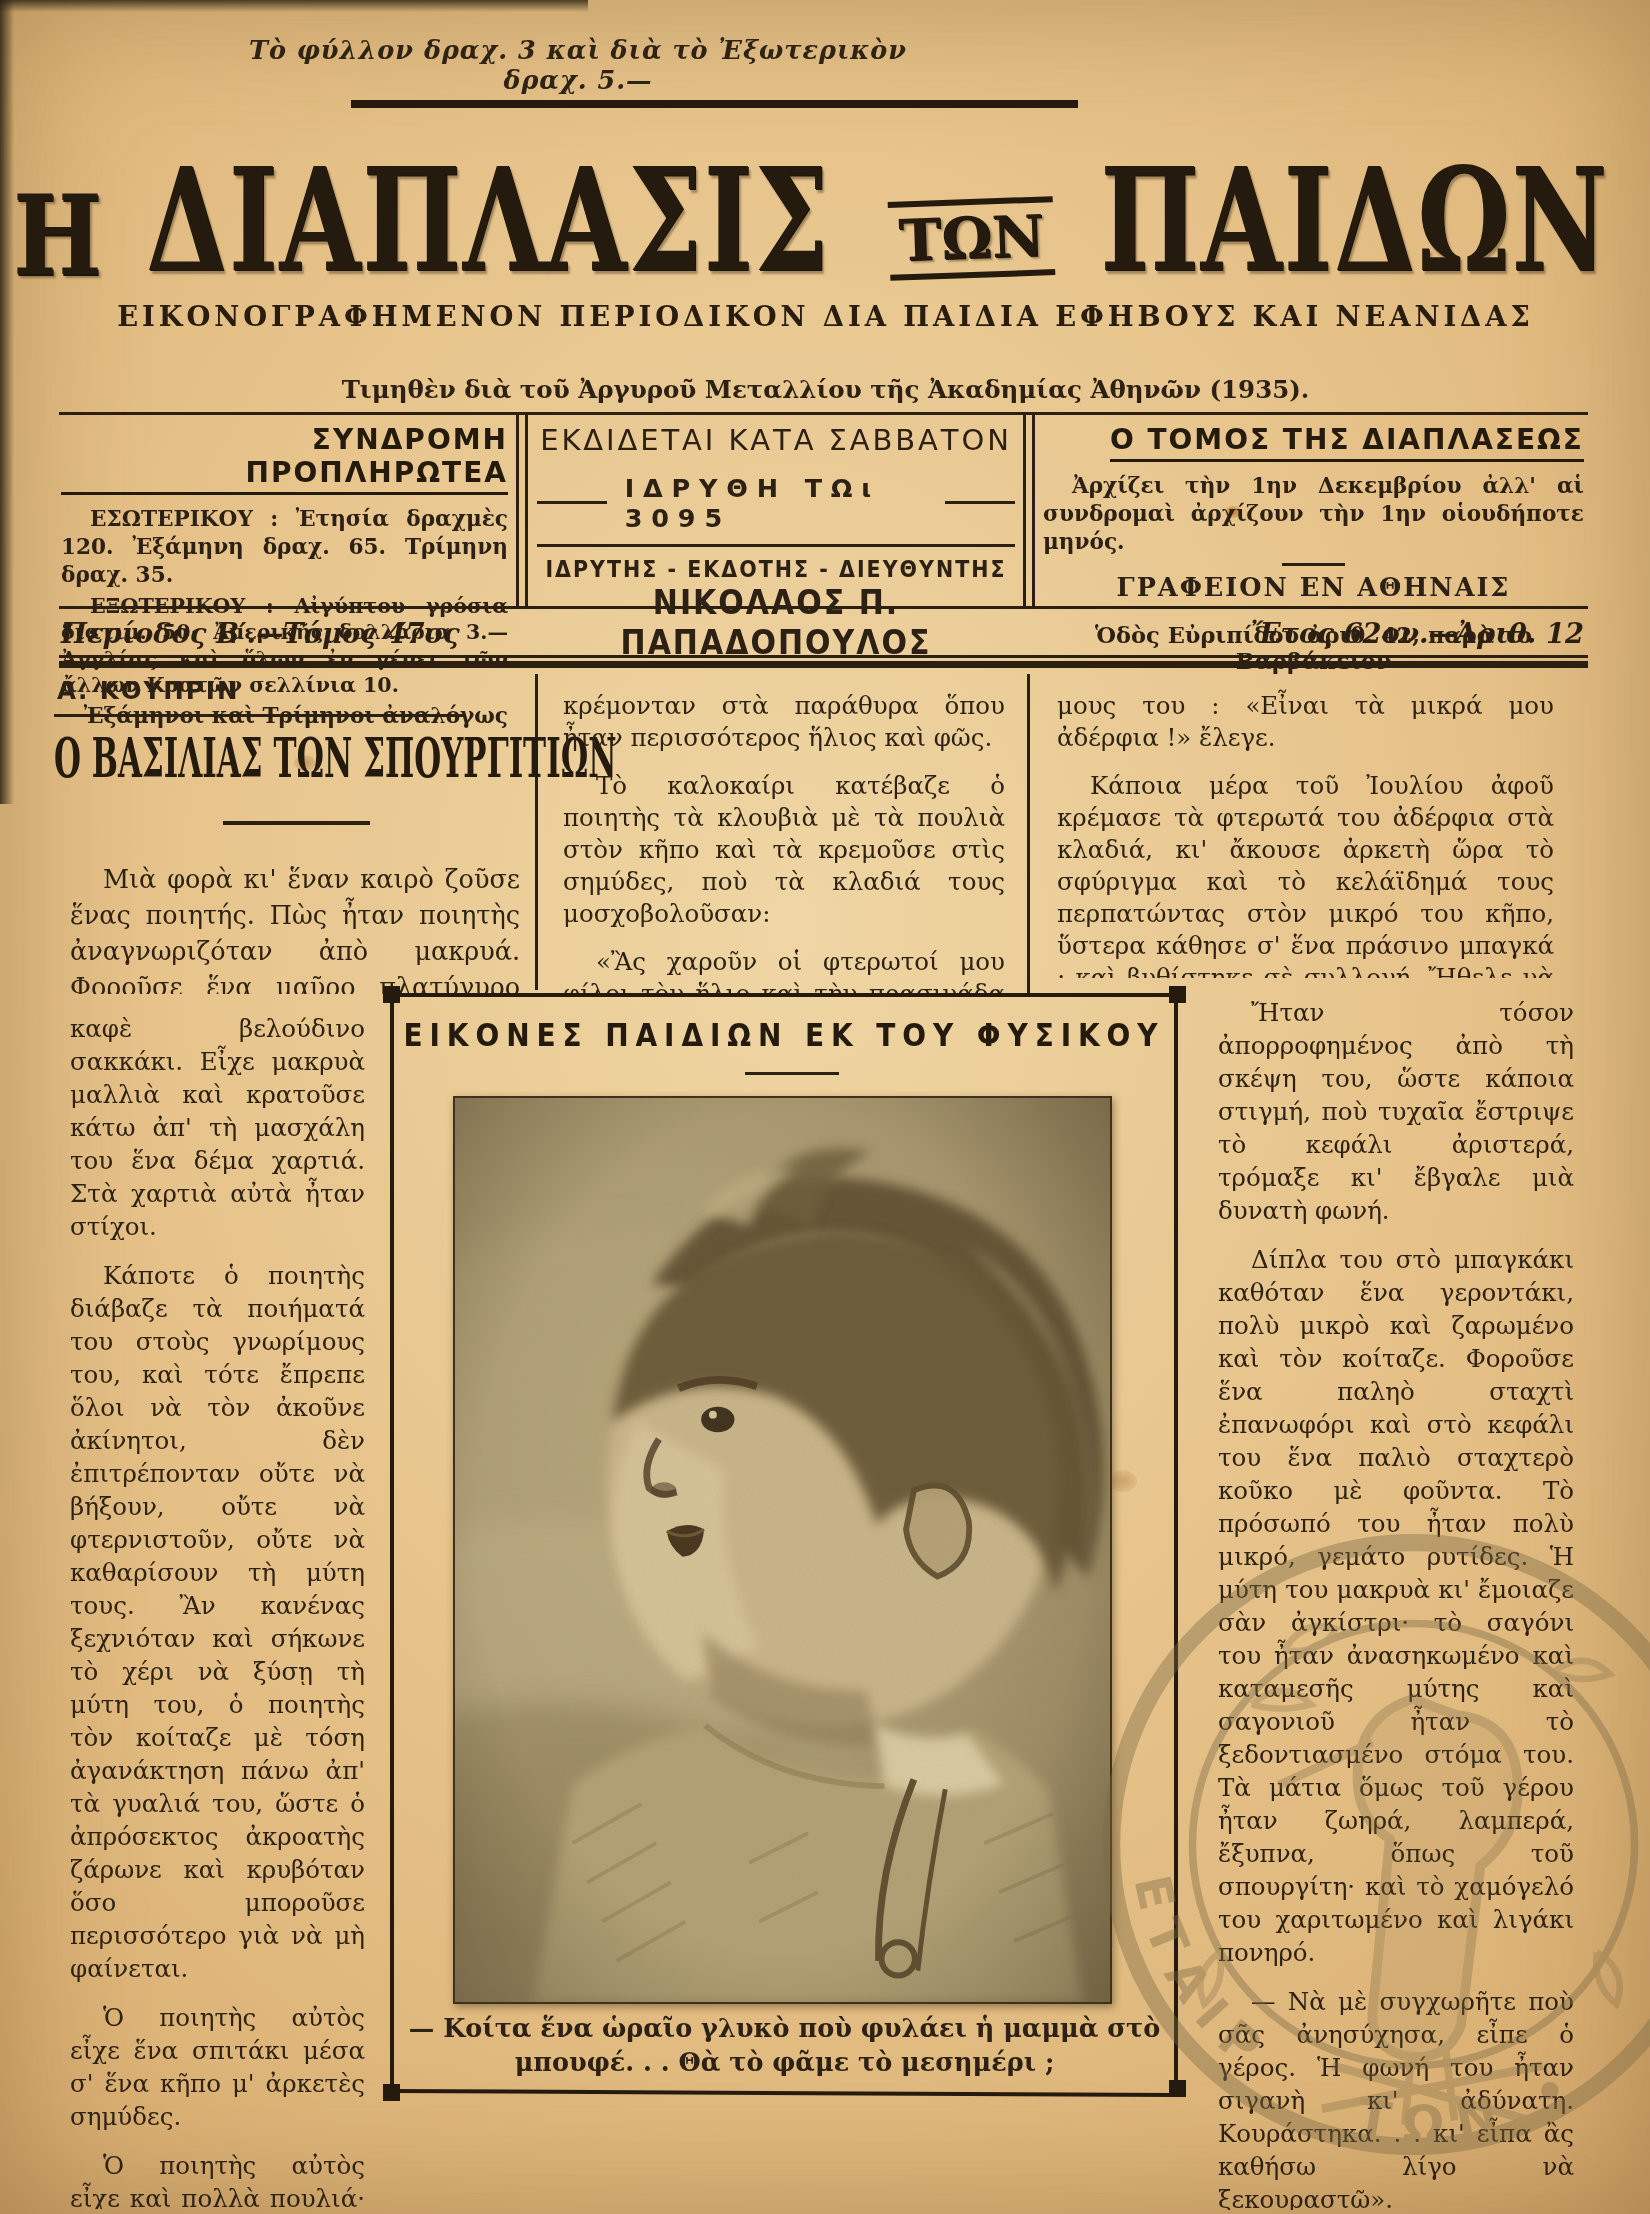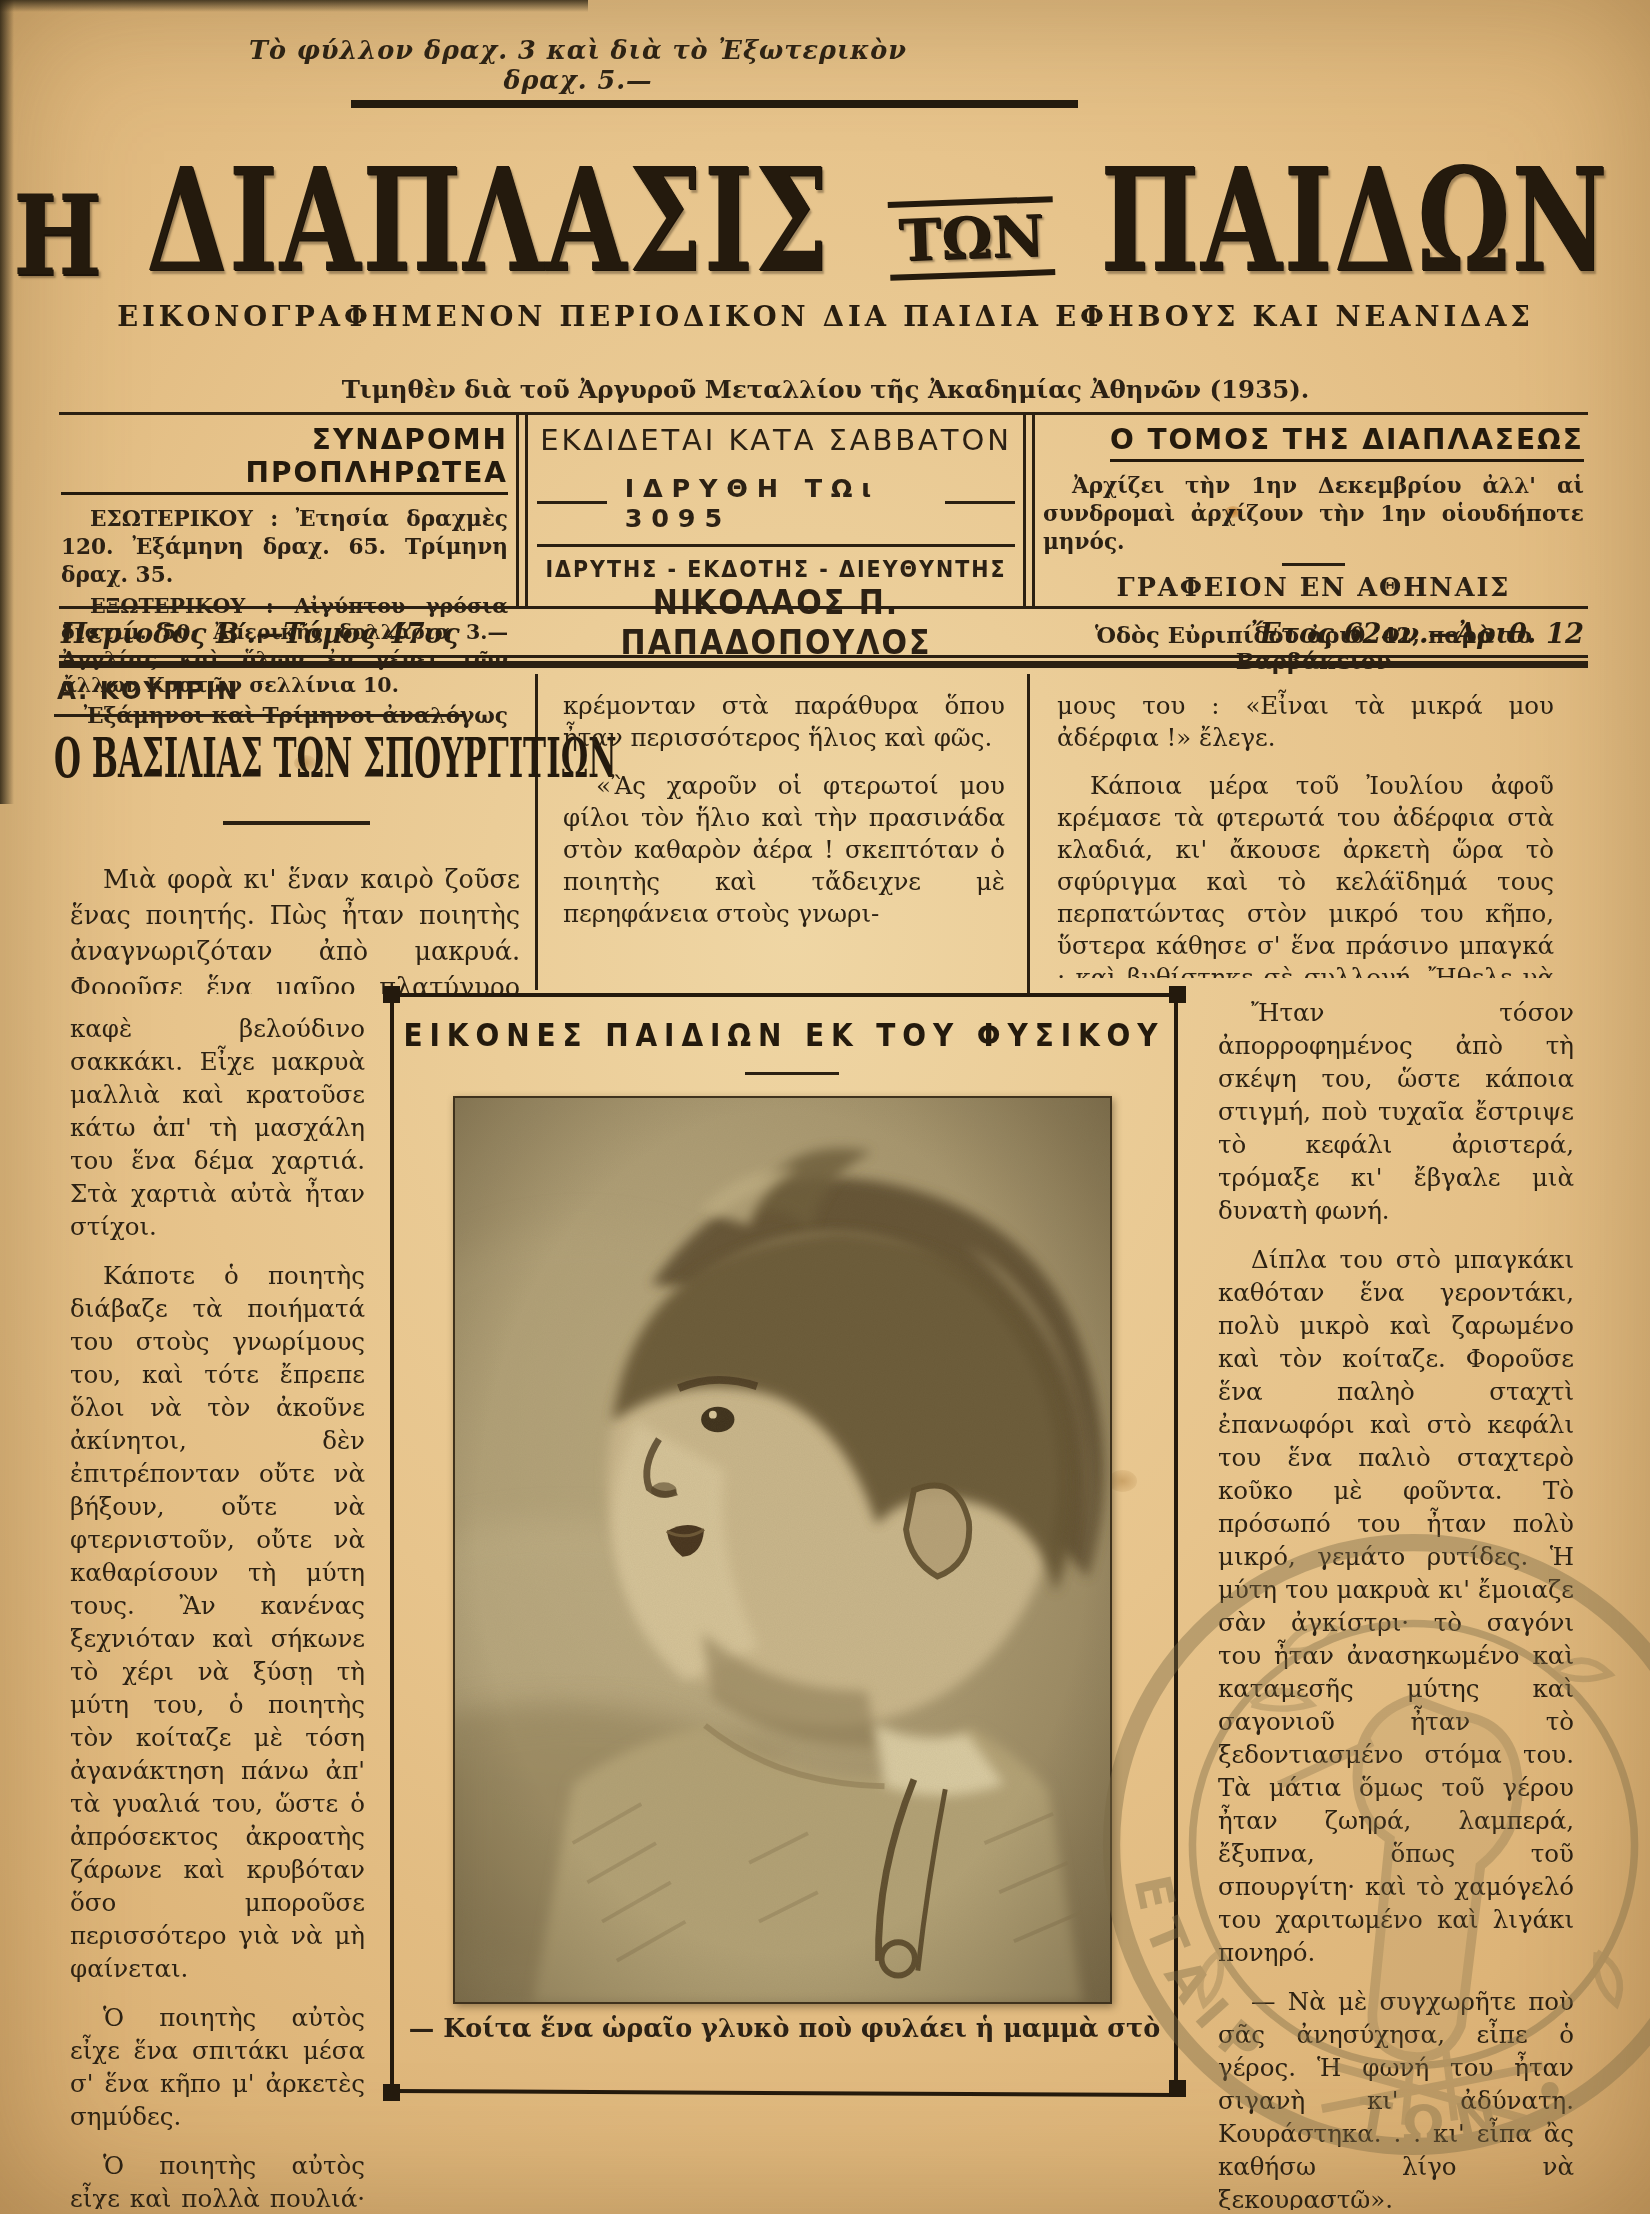--- a/index.html
+++ b/index.html
@@ -158,20 +158,21 @@
   <div class="bodycol" id="col1b">
     <p class="cont">καφὲ βελούδινο σακκάκι. Εἶχε μακρυὰ μαλλιὰ καὶ κρατοῦσε κάτω ἀπ' τὴ μασχάλη του ἕνα δέμα χαρτιά. Στὰ χαρτιὰ αὐτὰ ἦταν στίχοι.</p>
     <p>Κάποτε ὁ ποιητὴς διάβαζε τὰ ποιήματά του στοὺς γνωρίμους του, καὶ τότε ἔπρεπε ὅλοι νὰ τὸν ἀκοῦνε ἀκίνητοι, δὲν ἐπιτρέπονταν οὔτε νὰ βήξουν, οὔτε νὰ φτερνιστοῦν, οὔτε νὰ καθαρίσουν τὴ μύτη τους. Ἂν κανένας ξεχνιόταν καὶ σήκωνε τὸ χέρι νὰ ξύσῃ τὴ μύτη του, ὁ ποιητὴς τὸν κοίταζε μὲ τόση ἀγανάκτηση πάνω ἀπ' τὰ γυαλιά του, ὥστε ὁ ἀπρόσεκτος ἀκροατὴς ζάρωνε καὶ κρυβόταν ὅσο μποροῦσε περισσότερο γιὰ νὰ μὴ φαίνεται.</p>
     <p>Ὁ ποιητὴς αὐτὸς εἶχε ἕνα σπιτάκι μέσα σ' ἕνα κῆπο μ' ἀρκετὲς σημύδες.</p>
     <p>Ὁ ποιητὴς αὐτὸς εἶχε καὶ πολλὰ πουλιά· σπίνους, καναρίνια, ψαρόνια, καρδερίνες, κριθολόγους, τσίχλες, μελισσοφάγους καὶ ἄλλα. Ἐκτὸς ἀπ' αὐτὰ εἶχε μιὰ κίσσα κι' ἕνα παπαγάλο.</p>
     <p>Οἱ γνωστοί του ἔλεγαν : «Πόσο ἀγαπᾶ τὰ πουλιά ! Εἶναι ὁλοφάνερο πὼς ἔχει καλὴ καρδιά !»</p>
 
   </div>
   <div class="bodycol" id="col2a">
     <p class="cont">κρέμονταν στὰ παράθυρα ὅπου ἦταν περισσότερος ἥλιος καὶ φῶς.</p>
+    <p>Τὸ καλοκαίρι κατέβαζε ὁ ποιητὴς τὰ κλουβιὰ μὲ τὰ πουλιὰ στὸν κῆπο καὶ τὰ κρεμοῦσε στὶς σημύδες, ποὺ τὰ κλαδιά τους μοσχοβολοῦσαν:</p>
     <p>«Ἂς χαροῦν οἱ φτερωτοί μου φίλοι τὸν ἥλιο καὶ τὴν πρασινάδα στὸν καθαρὸν ἀέρα ! σκεπτόταν ὁ ποιητὴς καὶ τἄδειχνε μὲ περηφάνεια στοὺς γνωρι-</p>
   </div>
   <div class="bodycol" id="col3a">
     <p class="cont">μους του : «Εἶναι τὰ μικρά μου ἀδέρφια !» ἔλεγε.</p>
     <p>Κάποια μέρα τοῦ Ἰουλίου ἀφοῦ κρέμασε τὰ φτερωτά του ἀδέρφια στὰ κλαδιά, κι' ἄκουσε ἀρκετὴ ὥρα τὸ σφύριγμα καὶ τὸ κελάϊδημά τους περπατώντας στὸν μικρό του κῆπο, ὕστερα κάθησε σ' ἕνα πράσινο μπαγκά : καὶ βυθίστηκε σὲ συλλογή. Ἤθελε νὰ φτιάξῃ κάτι στίχους.</p>
   </div>
   <div class="bodycol" id="col3b">
     <p>Ἤταν τόσον ἀπορροφημένος ἀπὸ τὴ σκέψη του, ὥστε κάποια στιγμή, ποὺ τυχαῖα ἔστριψε τὸ κεφάλι ἀριστερά, τρόμαξε κι' ἔβγαλε μιὰ δυνατὴ φωνή.</p>
     <p>Δίπλα του στὸ μπαγκάκι καθόταν ἕνα γεροντάκι, πολὺ μικρὸ καὶ ζαρωμένο καὶ τὸν κοίταζε. Φοροῦσε ἕνα παληὸ σταχτὶ ἐπανωφόρι καὶ στὸ κεφάλι του ἕνα παλιὸ σταχτερὸ κοῦκο μὲ φοῦντα. Τὸ πρόσωπό του ἦταν πολὺ μικρό, γεμάτο ρυτίδες. Ἡ μύτη του μακρυὰ κι' ἔμοιαζε σὰν ἀγκίστρι· τὸ σαγόνι του ἦταν ἀνασηκωμένο καὶ καταμεσῆς μύτης καὶ σαγονιοῦ ἦταν τὸ ξεδοντιασμένο στόμα του. Τὰ μάτια ὅμως τοῦ γέρου ἦταν ζωηρά, λαμπερά, ἔξυπνα, ὅπως τοῦ σπουργίτη· καὶ τὸ χαμόγελό του χαριτωμένο καὶ λιγάκι πονηρό.</p>
     <p>— Νὰ μὲ συγχωρῆτε ποὺ σᾶς ἀνησύχησα, εἶπε ὁ γέρος. Ἡ φωνή του ἦταν σιγανὴ κι' ἀδύνατη. Κουράστηκα. . . κι' εἶπα ἂς καθήσω λίγο νὰ ξεκουραστῶ».</p>
@@ -265,20 +266,21 @@
       <path d="M468 695 Q430 790 432 880" stroke="#5e4d2e" stroke-width="7" fill="none"></path>
       <path d="M500 705 Q482 800 472 890" stroke="#5e4d2e" stroke-width="5" fill="none"></path>
       <circle cx="452" cy="878" r="17" fill="none" stroke="#5e4d2e" stroke-width="6"></circle>
       <rect width="668" height="922" fill="url(#vin)"></rect>
       <rect width="668" height="922" filter="url(#grain)"></rect>
     </svg>
   </div>
 
   <div class="abs" id="caption">
     <div>— Κοίτα ἕνα ὡραῖο γλυκὸ ποὺ φυλάει ἡ μαμμὰ στὸ</div>
+    <div>μπουφέ. . . Θὰ τὸ φᾶμε τὸ μεσημέρι ;</div>
   </div>
 
   <svg class="abs" id="stamp" viewBox="0 0 600 600">
     <defs>
       <path id="arcL" d="M 40 300 A 260 260 0 0 0 300 560"></path>
       <path id="arcB" d="M 190 545 A 260 260 0 0 0 470 520"></path>
     </defs>
     <g stroke="#7b6a45" fill="none">
       <circle cx="300" cy="300" r="280" stroke-width="16"></circle>
       <circle cx="300" cy="300" r="205" stroke-width="7"></circle>

